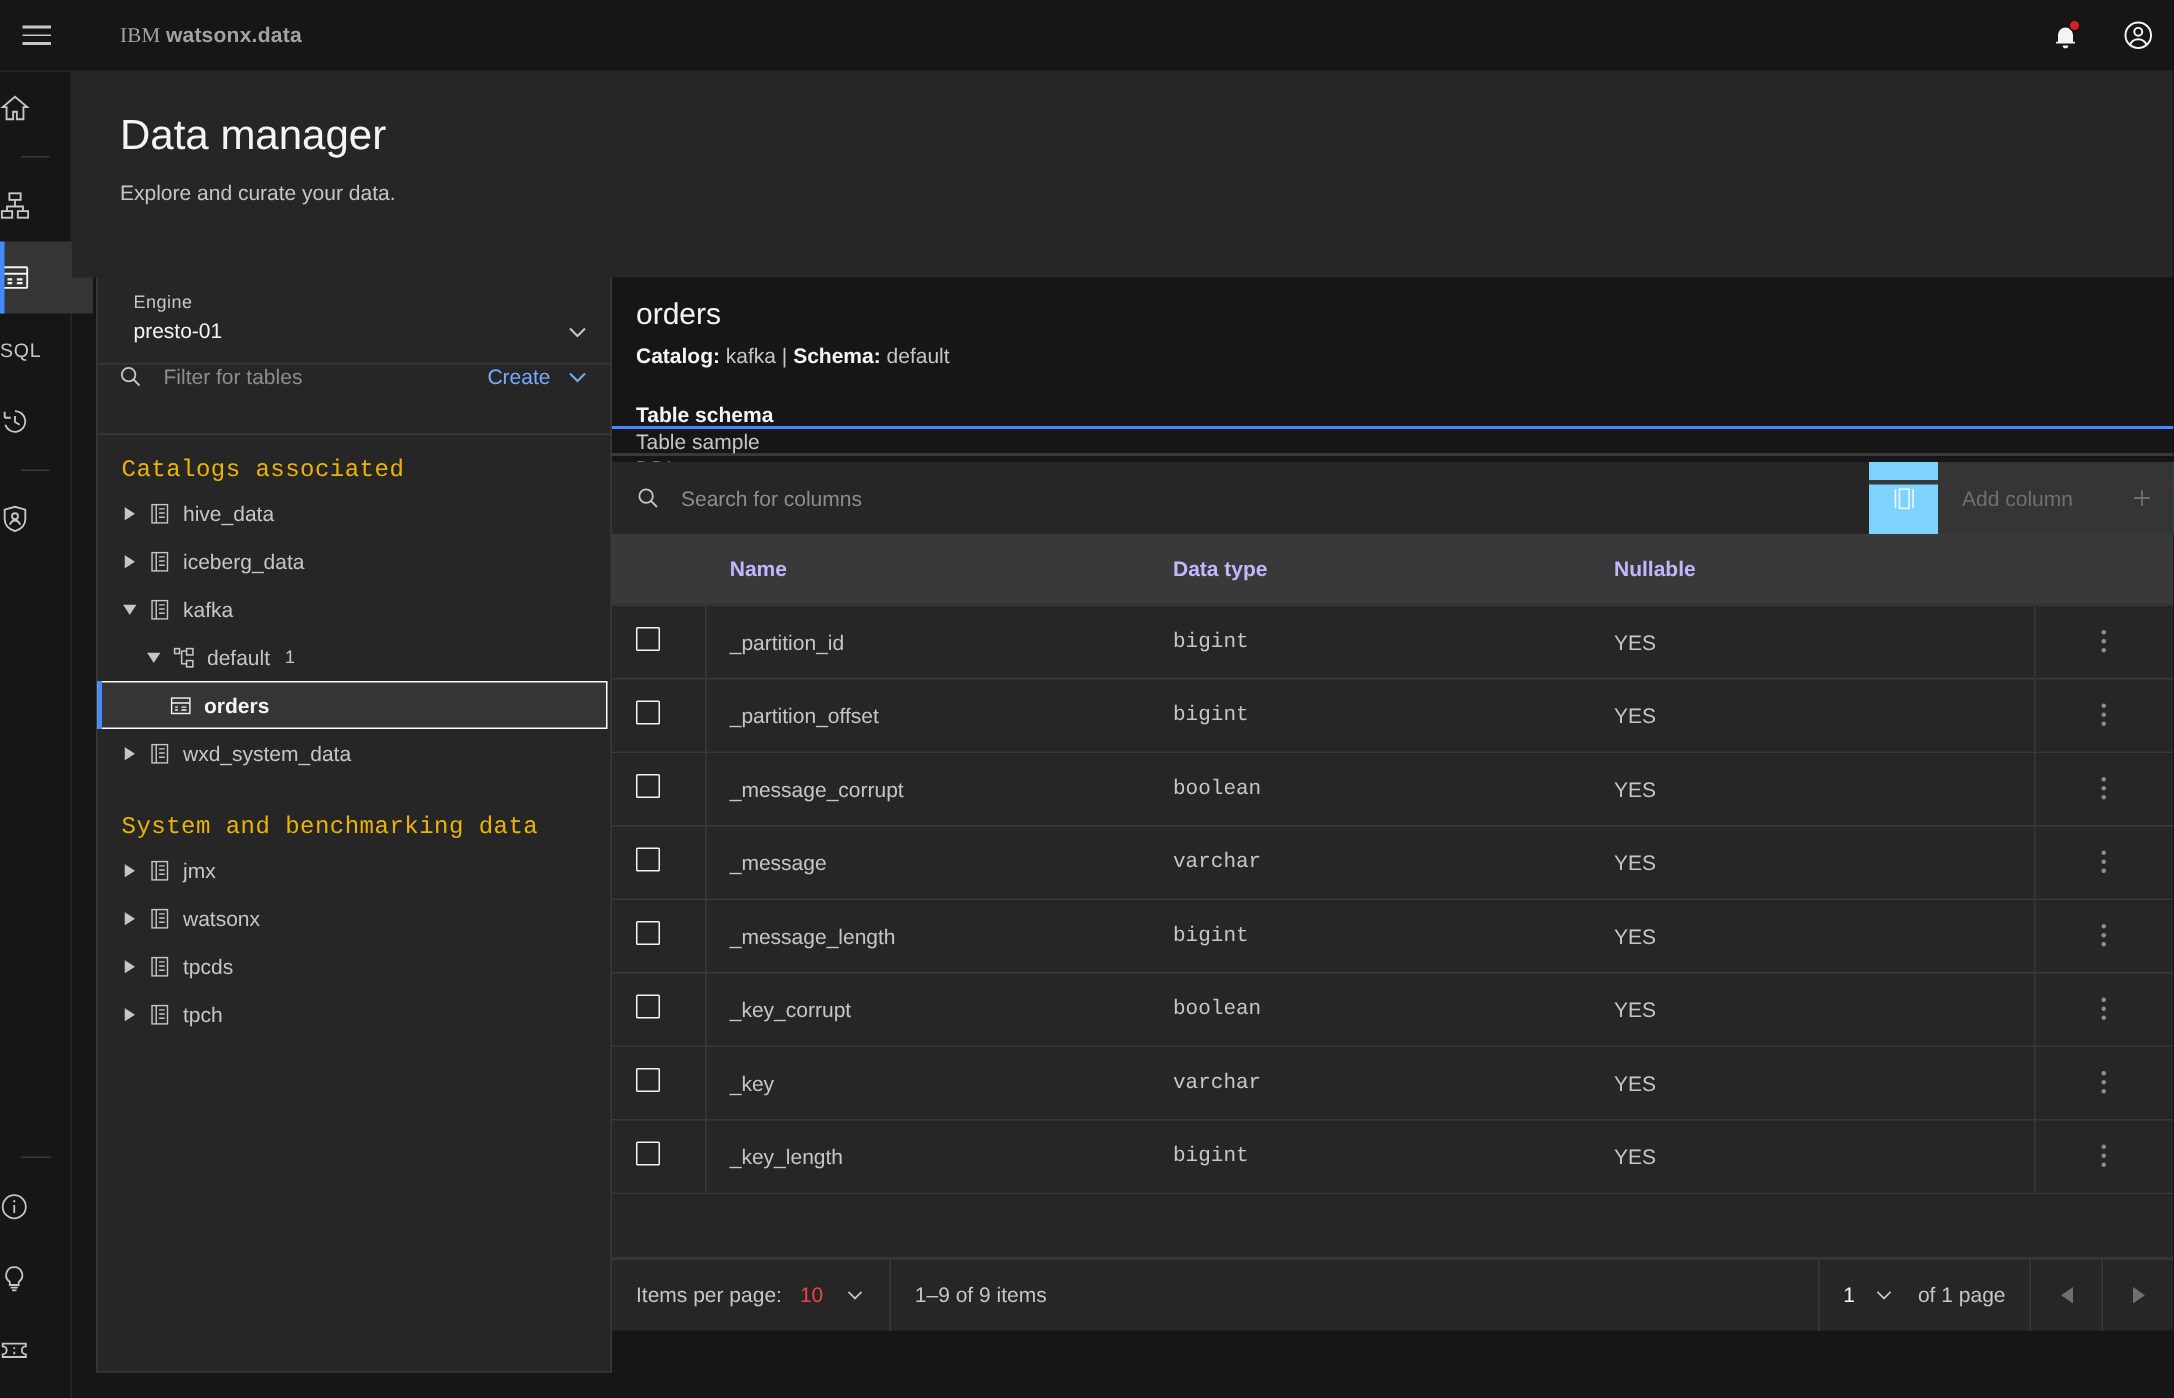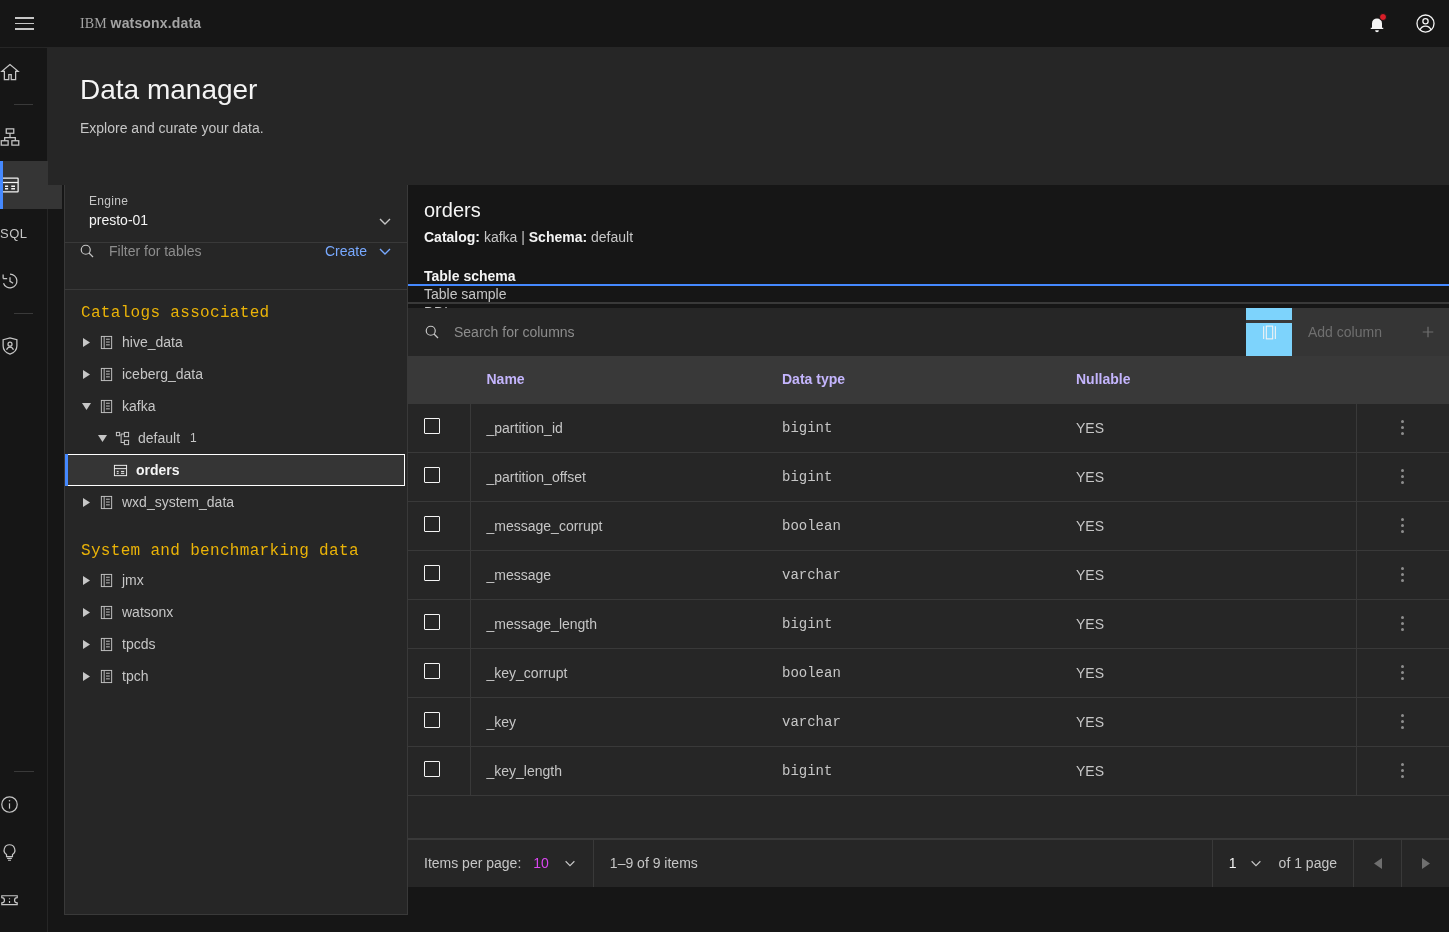--- a/index.html
+++ b/index.html
@@ -216,21 +216,21 @@
   .pager {
     display: flex; align-items: center; height: 48px;
     background: #262626; border-top: 1px solid #393939; width: 1041px;
   }
   .pager-left {
     display: flex; align-items: center; gap: 12px; padding: 0 16px;
     font-size: 14px; color: #c6c6c6; height: 48px;
     border-right: 1px solid #393939;
   }
   .pg-select {
-    display: flex; align-items: center; gap: 14px; cursor: pointer; color: #d946ef;
+    display: flex; align-items: center; gap: 14px; cursor: pointer; color: #ef4444;
   }
   .pager-count {
     flex: 1; padding: 0 16px; font-size: 14px; color: #c6c6c6;
   }
   .pager-right {
     display: flex; align-items: center; height: 48px;
     border-left: 1px solid #393939;
   }
   .pg-num {
     display: flex; align-items: center; gap: 12px; padding: 0 16px;

